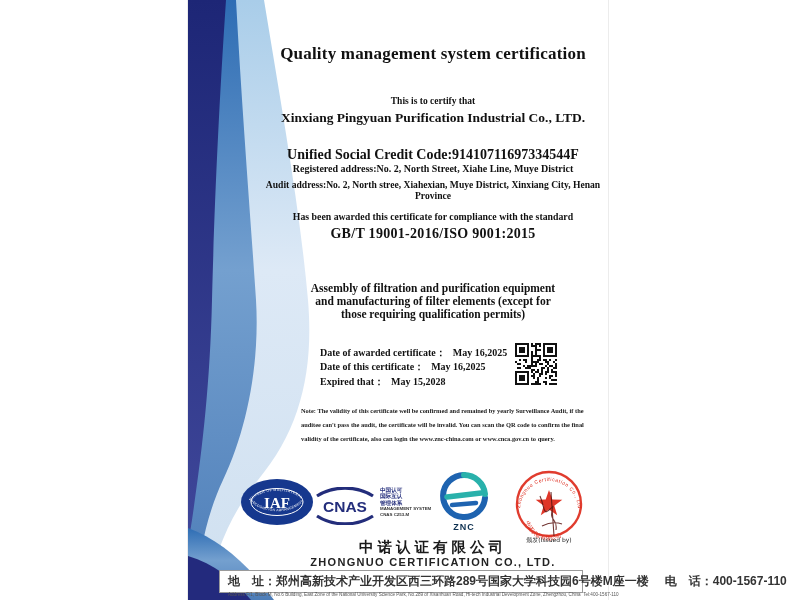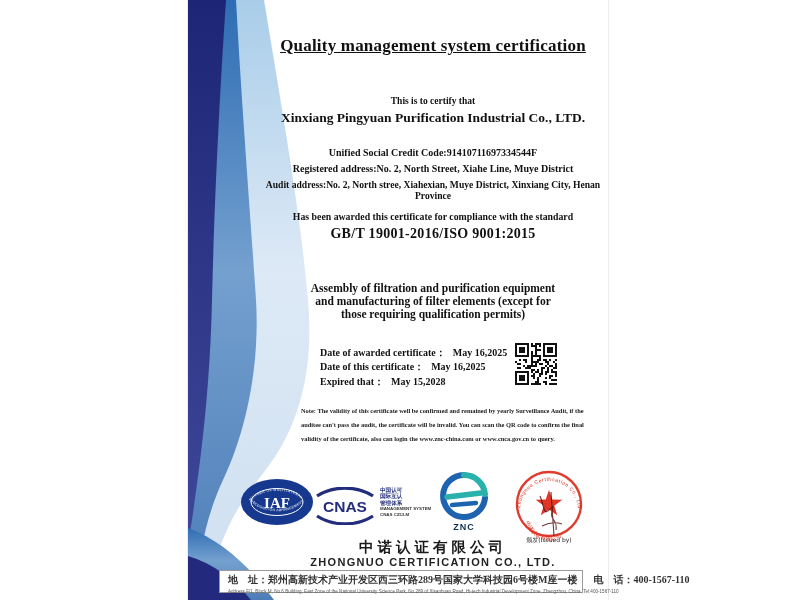--- a/index.html
+++ b/index.html
@@ -7,25 +7,25 @@
   #stage {
     position:relative; width:800px; height:600px; background:#ffffff;
     font-family:"Liberation Serif","DejaVu Serif",serif; overflow:hidden;
   }
   #cert {
     position:absolute; left:188px; top:0; width:420px; height:600px;
     background:#ffffff; box-shadow:0 0 0 1px #ececec;
   }
   #wave { position:absolute; left:0; top:0; width:140px; height:600px; }
   .c { position:absolute; left:74px; right:4px; text-align:center; color:#111; font-weight:700; }
-  .title    { top:36px;  font-size:17px; letter-spacing:.2px;text-decoration:underline; }
+  .title    { top:44px;  font-size:17px; letter-spacing:.2px; }
   .certno   { top:70px;  font-size:10.5px; }
   .certify  { top:96px;  font-size:9.5px; }
   .company  { top:110px; font-size:13.5px; }
-  .credit   { top:147px; font-size:10px; }
+  .credit   { top:147px; font-size:14px; }
   .regaddr  { top:163px; font-size:10px; }
   .auditaddr{ top:179px; font-size:9.6px; }
   .awarded  { top:211px; font-size:9.8px; }
   .standard { top:226px; font-size:14px; letter-spacing:.3px; }
   .scopet   { top:269px; font-size:11px; }
   .scope    { top:282px; font-size:11.5px; line-height:13px; }
   .dates { position:absolute; left:132px; top:346px; font-size:10px; font-weight:700; color:#111; line-height:14.3px; }
   .dates .lbl { display:inline-block; }
   .dates .val { display:inline-block; margin-left:7px; }
   #qr { position:absolute; left:327px; top:343px; width:42px; height:42px; }
@@ -33,21 +33,21 @@
   .logos svg { position:absolute; }
   .cnas-txt { position:absolute; left:192px; top:487px; font-weight:700; line-height:6.4px; }
   .cnas-txt .cn { font-size:5.6px; color:#232d7b; font-family:"DejaVu Sans",sans-serif; }
   .cnas-txt .en { font-size:4.4px; color:#333; font-family:"Liberation Sans",sans-serif; line-height:5.6px; }
   .issuer-cn { top:538px; font-size:14.5px; letter-spacing:4px; color:#1a1a1a; font-family:"DejaVu Sans",sans-serif; }
   .issuer-en { top:556px; font-size:11px; letter-spacing:1.3px; color:#222; font-family:"Liberation Sans",sans-serif; }
   .footbox {
     position:absolute; left:31px; top:570px; width:364px; height:23px;
     border:1px solid #9a9a9a; padding:2px 0 0 8px; text-align:left; background:#fff;
   }
-  .footbox .l1 { font-size:10px; font-weight:700; color:#333; font-family:Liberation Serif, serif; white-space:nowrap; }
+  .footbox .l1 { font-size:12px; font-weight:700; color:#333; font-family:Liberation Sans, sans-serif; white-space:nowrap; }
   .footbox .l1 .tel { margin-left:16px; }
   .footbox .l2 { font-size:4.6px; color:#555; font-family:"Liberation Sans",sans-serif; white-space:nowrap; margin-top:2px; }
 </style>
 </head>
 <body>
 
 <div id="stage">
   <div id="cert">
 
     <svg id="wave" viewBox="0 0 140 600" preserveAspectRatio="none">

